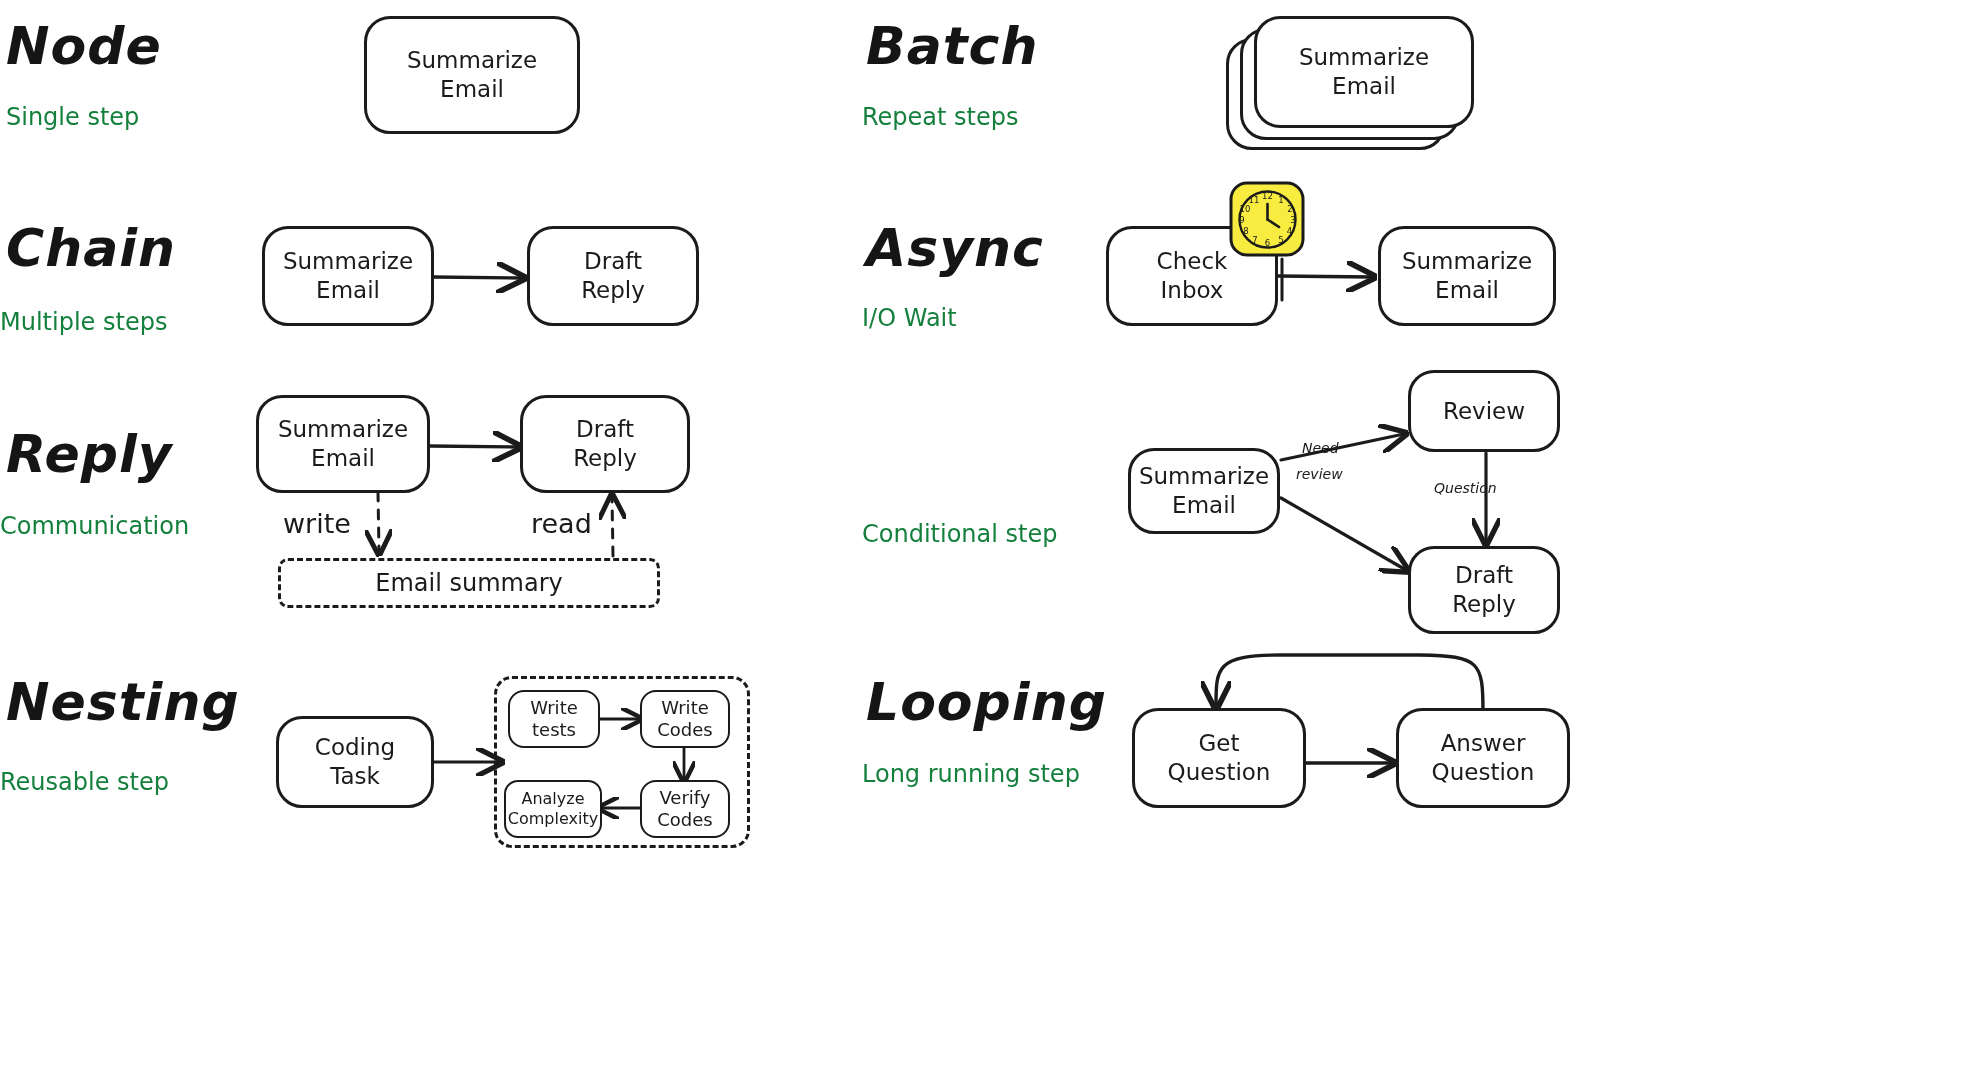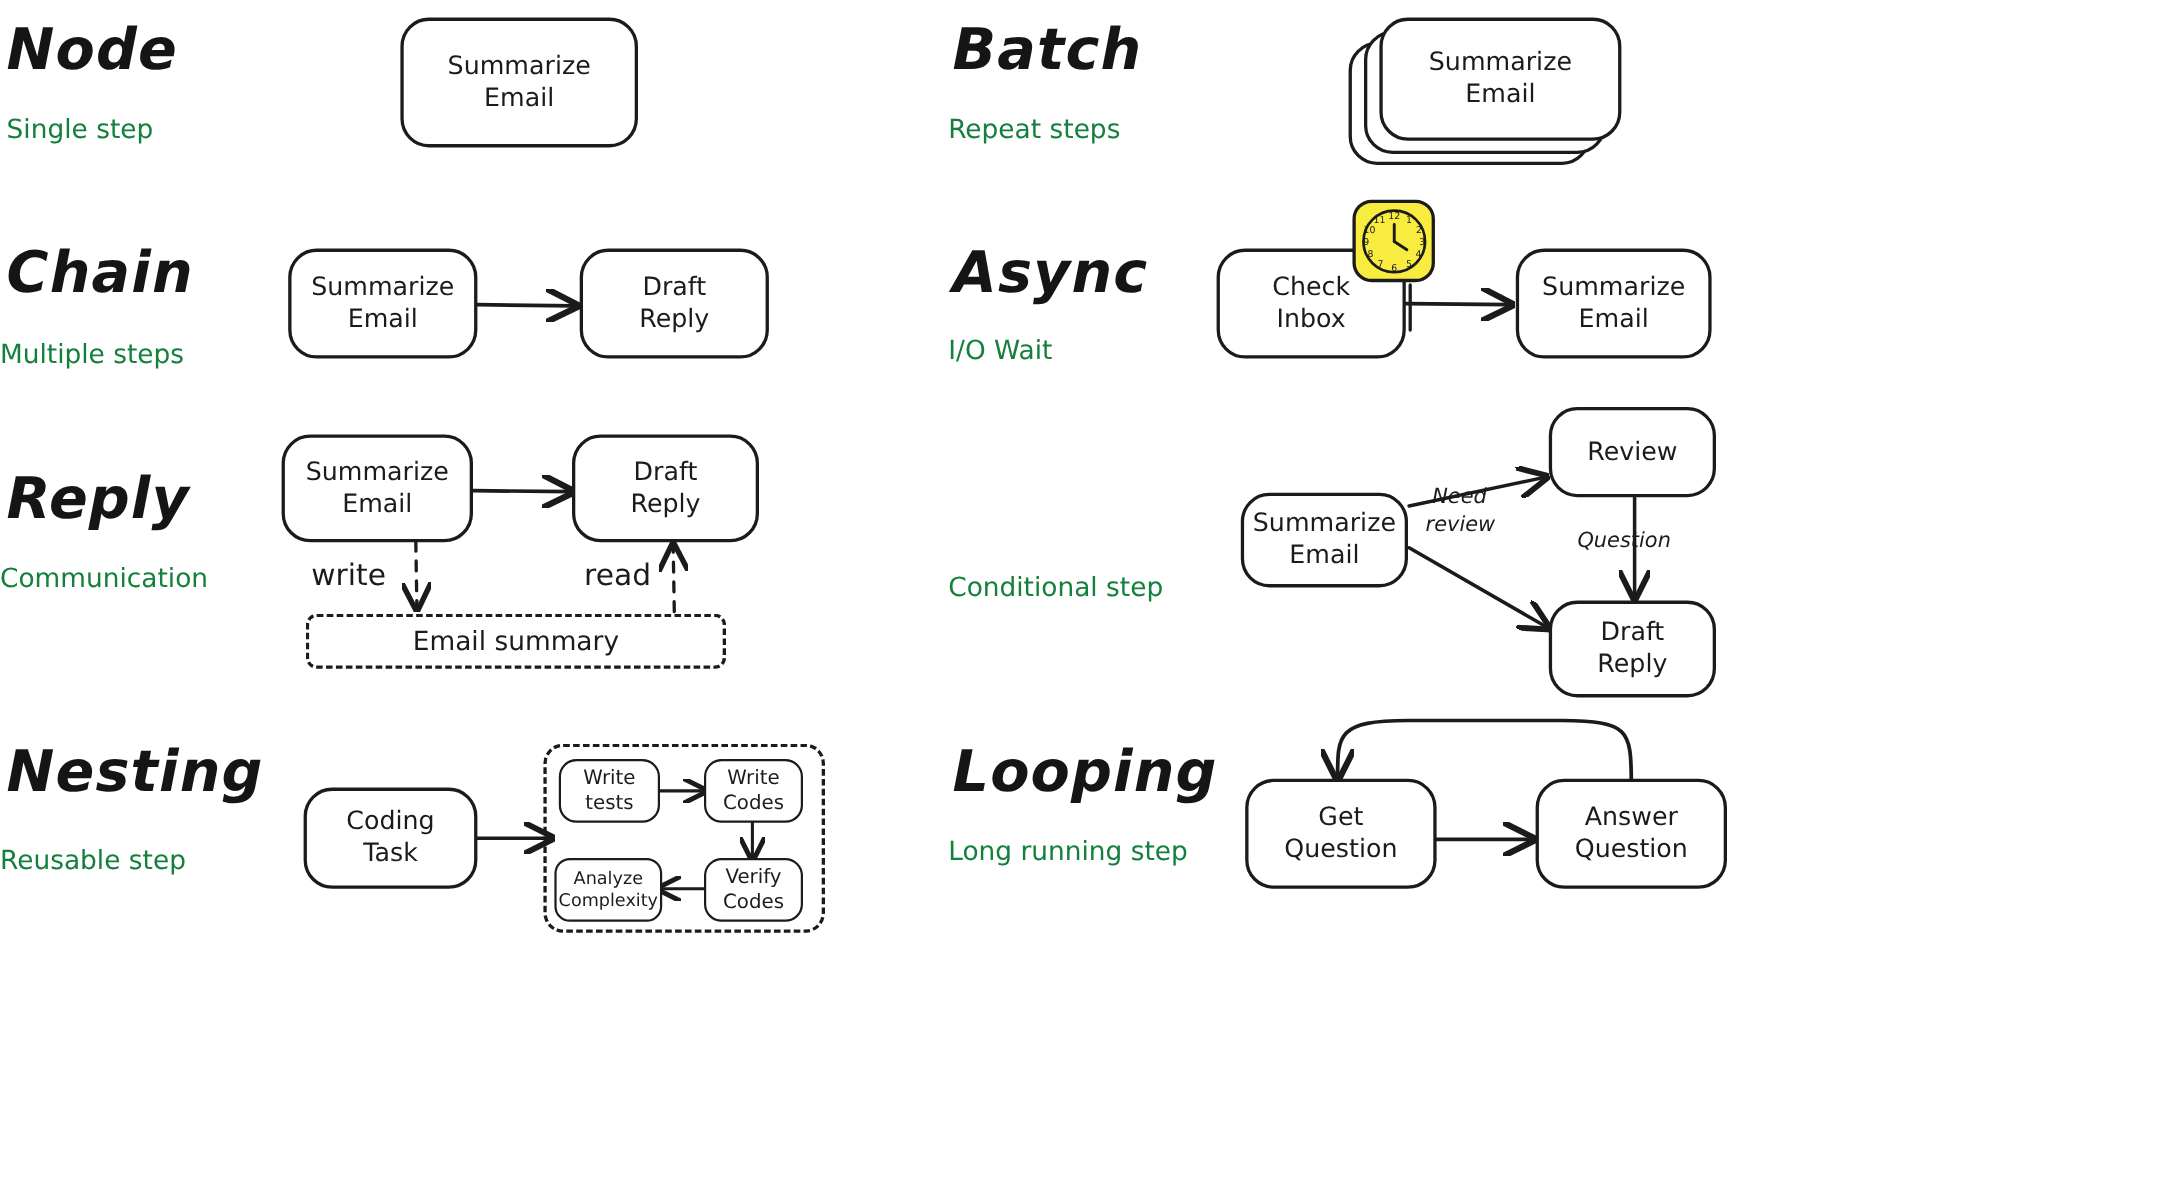--- a/index.html
+++ b/index.html
@@ -22,21 +22,21 @@
   .node.tiny{font-size:16px;border-width:2.5px;border-radius:14px;}
 
   .dashedbox{position:absolute;box-sizing:border-box;border:3px dashed #1b1b1b;
              background:transparent;border-radius:10px;display:flex;align-items:center;
              justify-content:center;font-size:24px;color:#1b1b1b;}
   .dashedgroup{position:absolute;box-sizing:border-box;border:3px dashed #1b1b1b;
                background:transparent;border-radius:18px;}
 
   .edgelabel{position:absolute;font-size:20px;color:#1b1b1b;white-space:nowrap;
              font-family:"DejaVu Sans",sans-serif;}
-  .edgelabel.italic{font-style:italic;font-size:19px;}
+  .edgelabel.italic{font-style:italic;font-size:14px;}
   .biglabel{position:absolute;font-size:27px;color:#1b1b1b;white-space:nowrap;}
   .clockwrap{position:absolute;}
 </style>
 </head>
 <body>
 
 <div class="canvas">
 
   <svg class="layer" viewBox="0 0 1980 1089">
     <defs>

